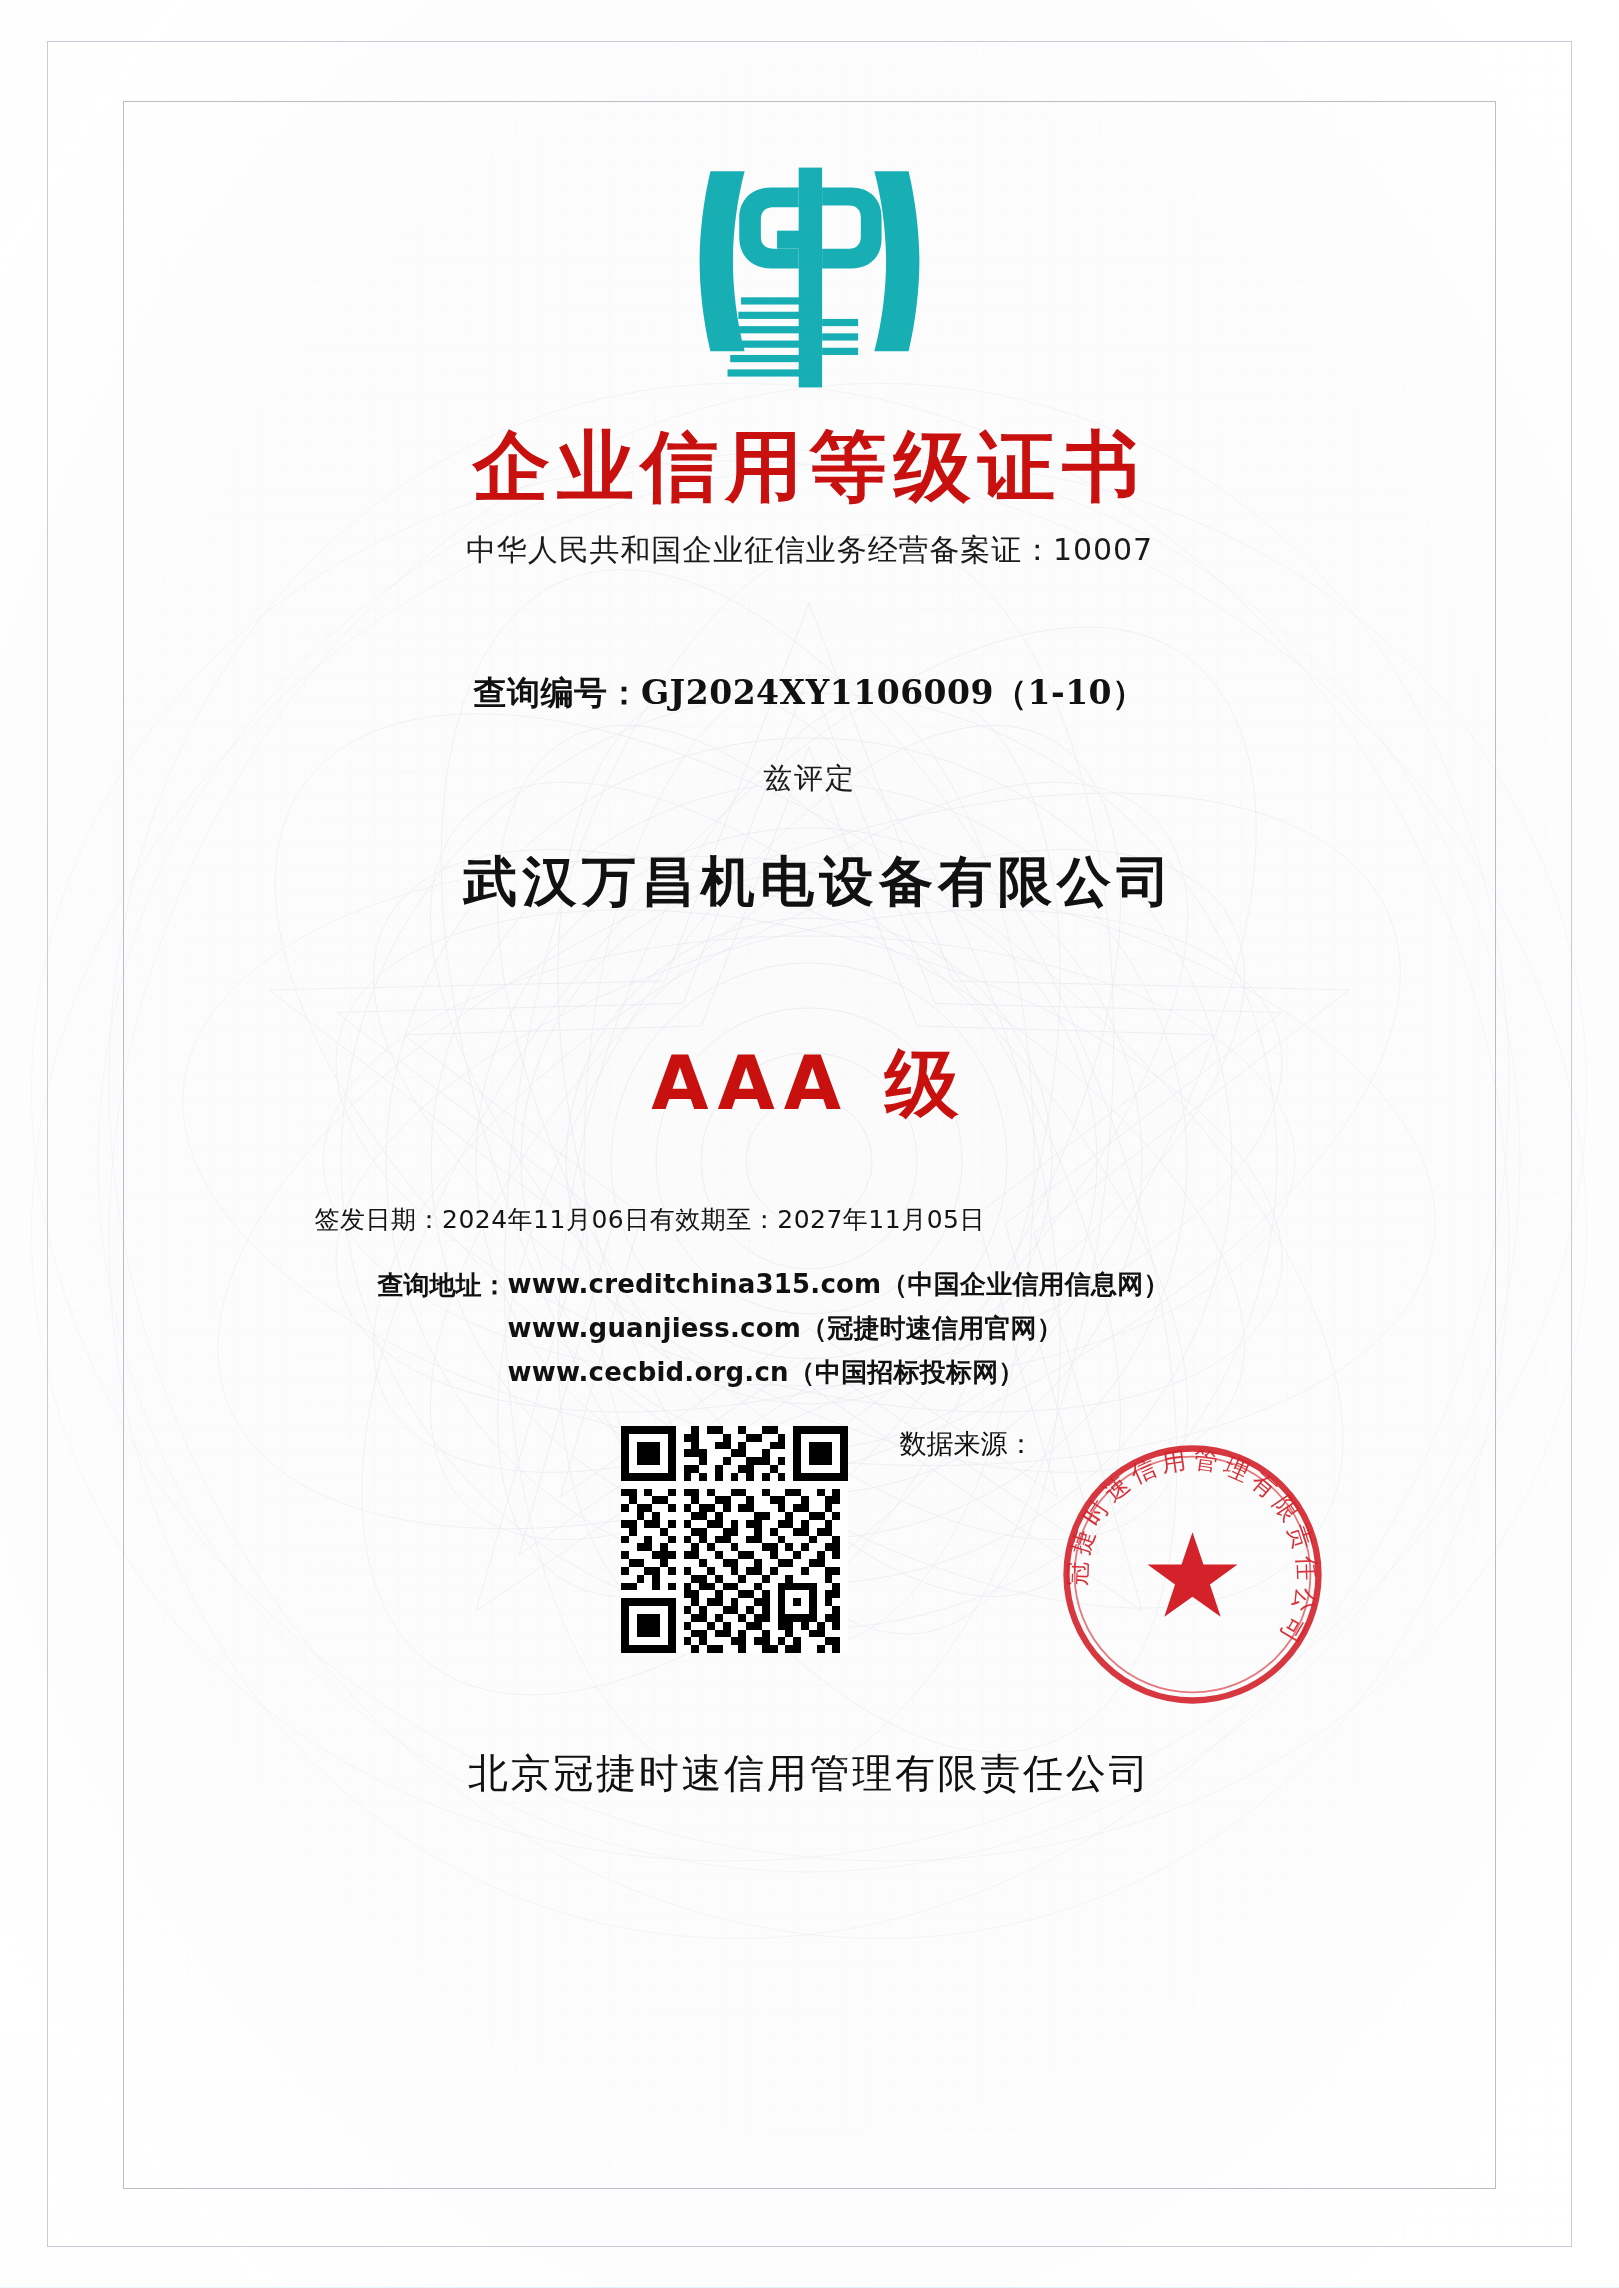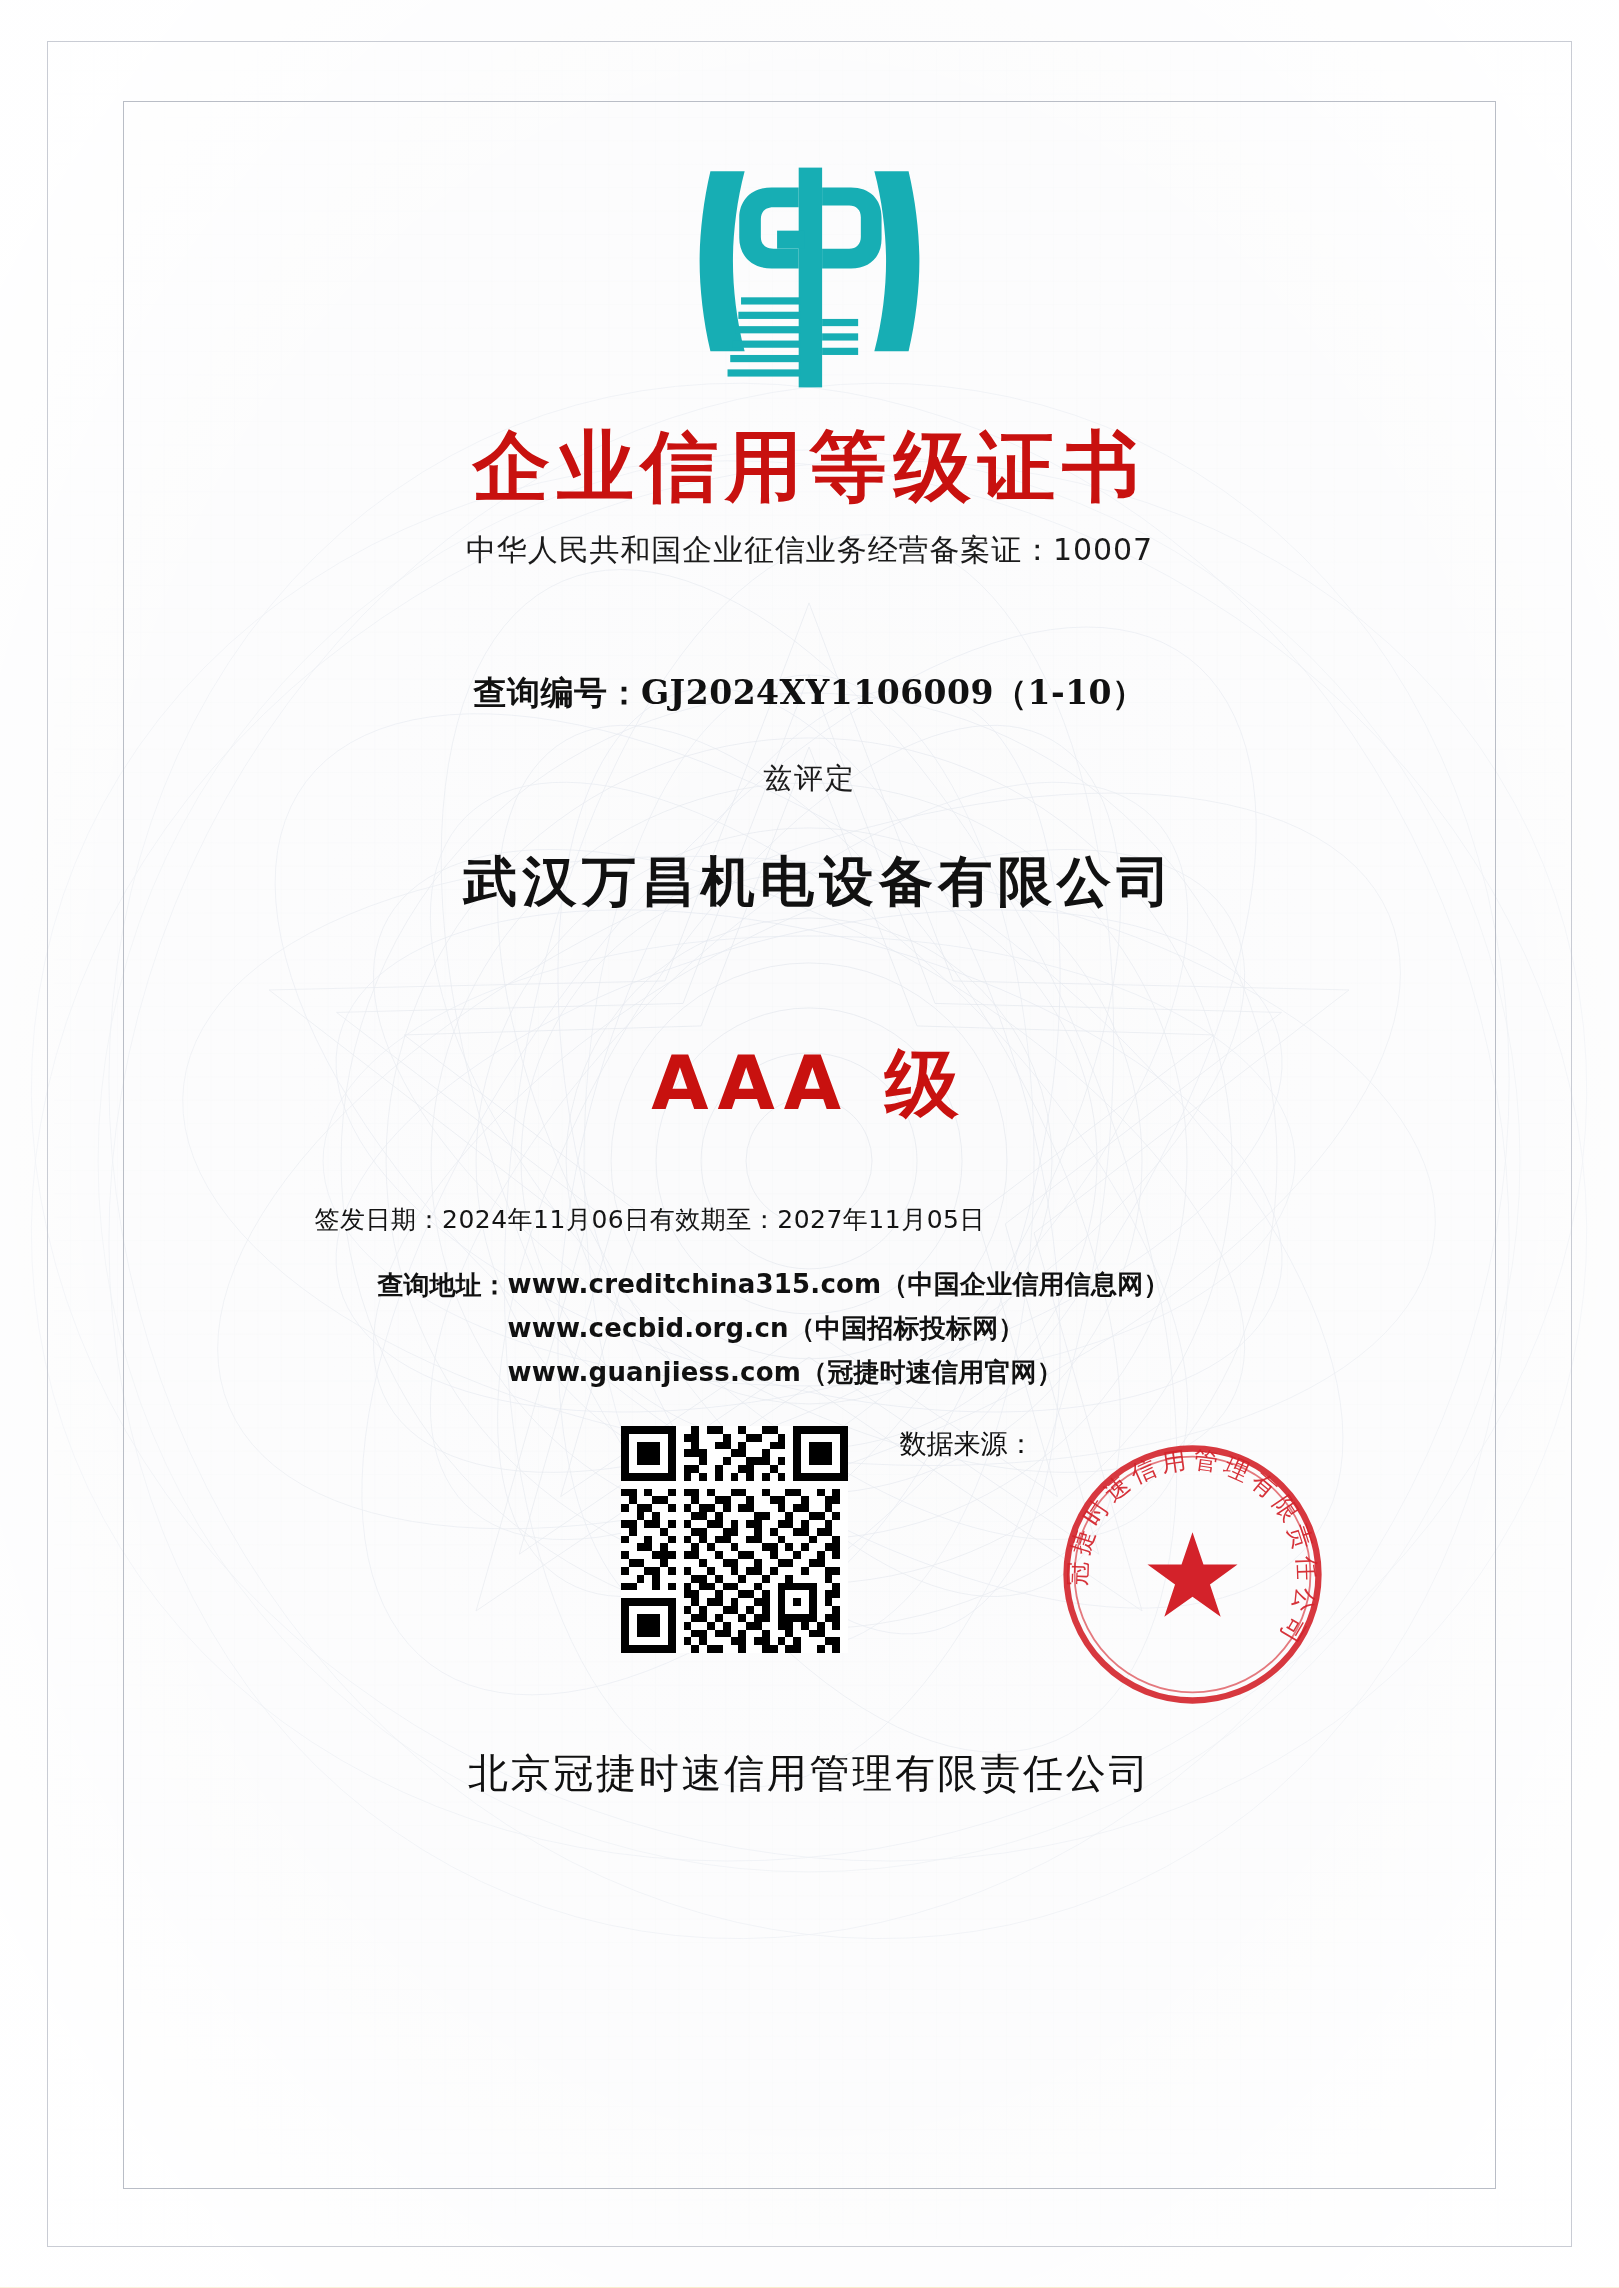--- a/index.html
+++ b/index.html
@@ -12,21 +12,21 @@
     height: 2288px;
     font-family: "Liberation Sans", sans-serif;
     overflow: hidden;
   }
 
   
   .page {
     position: relative;
     width: 1619px;
     height: 2288px;
-    background: #eab308;
+    background: #7dd3fc;
     box-sizing: border-box;
     text-decoration: underline;
   }
 
   
   .guilloche {
     position: absolute;
     inset: 0;
     pointer-events: none;
     z-index: 0;
@@ -343,22 +343,22 @@
       </div>
       <div>
         <span>有效期至：</span><span>2027年11月05日</span>
       </div>
     </div>
 
     <div class="addresses">
       <span class="addr-label">查询地址：</span>
       <div class="addr-list">
         <div class="addr-line">www.creditchina315.com（中国企业信用信息网）</div>
+        <div class="addr-line">www.guanjiess.com（冠捷时速信用官网）</div>
         <div class="addr-line">www.cecbid.org.cn（中国招标投标网）</div>
-        <div class="addr-line">www.guanjiess.com（冠捷时速信用官网）</div>
       </div>
     </div>
 
     <div class="bottom-row">
 
       <svg class="qr" viewBox="0 0 29 29" shape-rendering="crispEdges">
         <rect width="29" height="29" fill="#ffffff"></rect>
         <g fill="#000000">
 
           <rect x="0" y="0" width="7" height="1"></rect>

